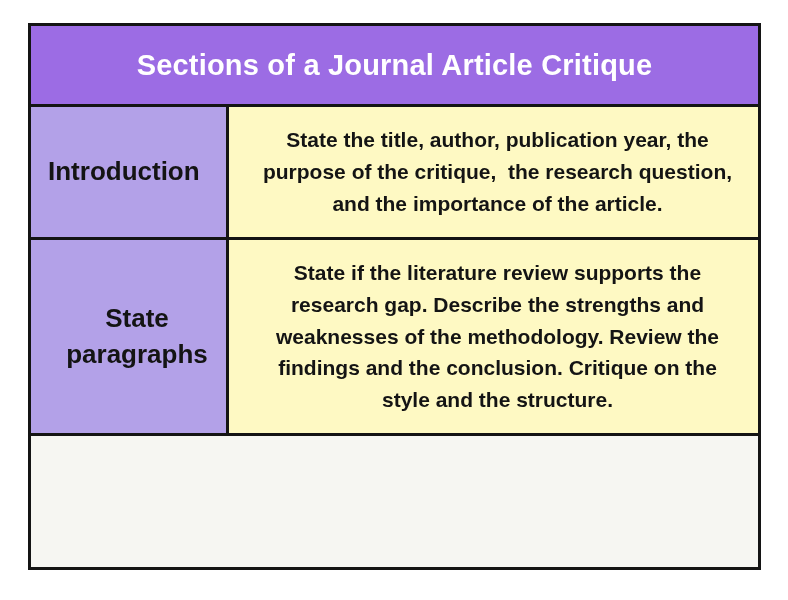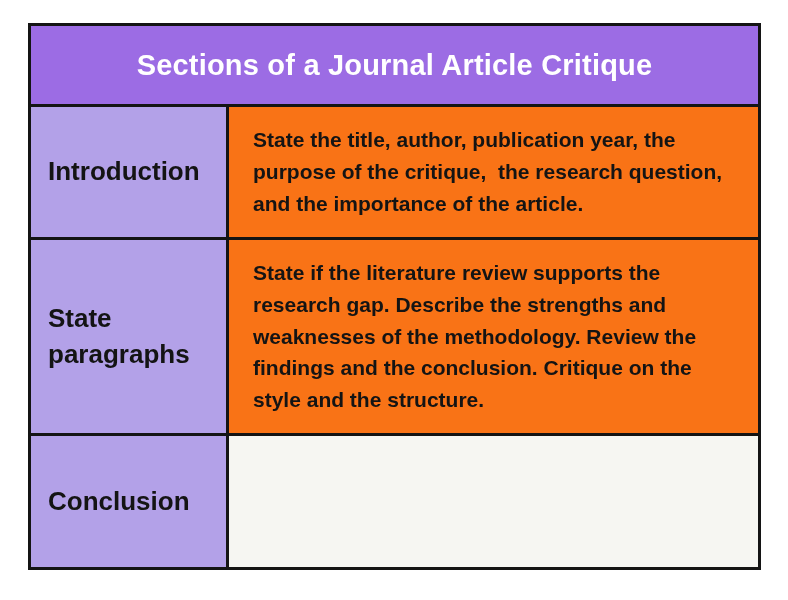--- a/index.html
+++ b/index.html
@@ -15,20 +15,21 @@
     position: absolute;
     left: 28px;
     top: 23px;
     width: 733px;
     height: 547px;
     border: 3px solid #141414;
     box-sizing: border-box;
     display: flex;
     flex-direction: column;
     background: #f6f6f2;
+    text-align: center;
   }
   .header-row {
     flex: 0 0 78px;
     background: #9c6ce4;
     display: flex;
     align-items: center;
     justify-content: center;
   }
   .header-title {
     color: #ffffff;
@@ -57,21 +58,21 @@
     padding-right: 0;
   }
   .label-text {
     font-size: 26px;
     font-weight: 700;
     color: #141414;
     line-height: 1.35;
   }
   .desc-cell {
     flex: 1 1 auto;
-    background: #f97316;
+    background: #fef9c3;
     box-sizing: border-box;
     display: flex;
     align-items: center;
     padding: 10px 16px 10px 24px;
   }
   .desc-text {
     font-size: 21px;
     font-weight: 700;
     color: #141414;
     line-height: 1.52;
@@ -99,18 +100,15 @@
   <div class="body-row row-body">
     <div class="label-cell">
       <span class="label-text">State paragraphs</span>
     </div>
     <div class="desc-cell">
       <span class="desc-text">State if the literature review supports the research gap. Describe the strengths and weaknesses of the methodology. Review the findings and the conclusion. Critique on the style and the structure.</span>
     </div>
   </div>
 
   <div class="body-row row-conclusion">
-    <div class="label-cell">
-      <span class="label-text">Conclusion</span>
-    </div>
   </div>
 
 </div>
 
 </body></html>

